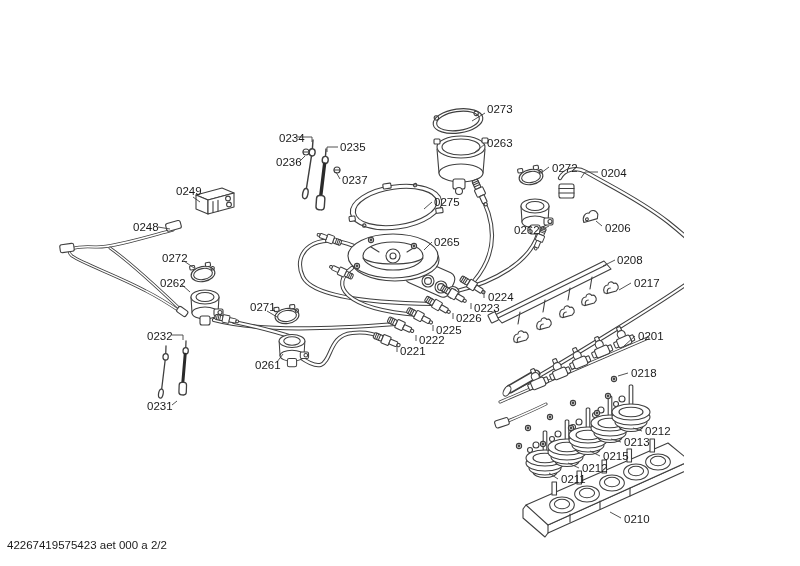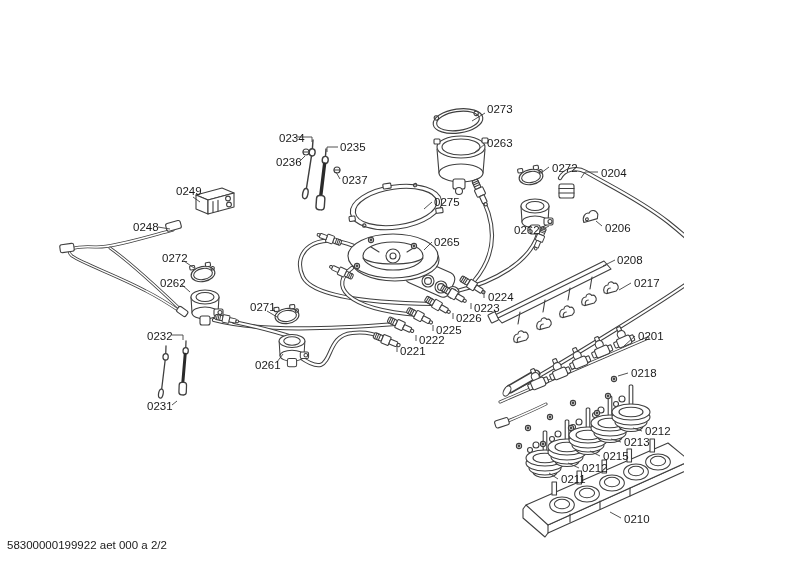--- a/index.html
+++ b/index.html
@@ -366,14 +366,14 @@
         <text x="603" y="460" class="plabel">0215</text>
         <polyline points="579,468 568,463" class="leader"></polyline>
         <text x="582" y="472" class="plabel">0212</text>
         <polyline points="558,479 549,473" class="leader"></polyline>
         <text x="561" y="483" class="plabel">0211</text>
         <polyline points="621,518 610,512" class="leader"></polyline>
         <text x="624" y="523" class="plabel">0210</text>
       </g>
 </svg>
 
-<div id="footer">58300000199922 aet 000 a 2/2</div>
+<div id="footer">42267419575423 aet 000 a 2/2</div>
 </div>
 
 </body></html>

